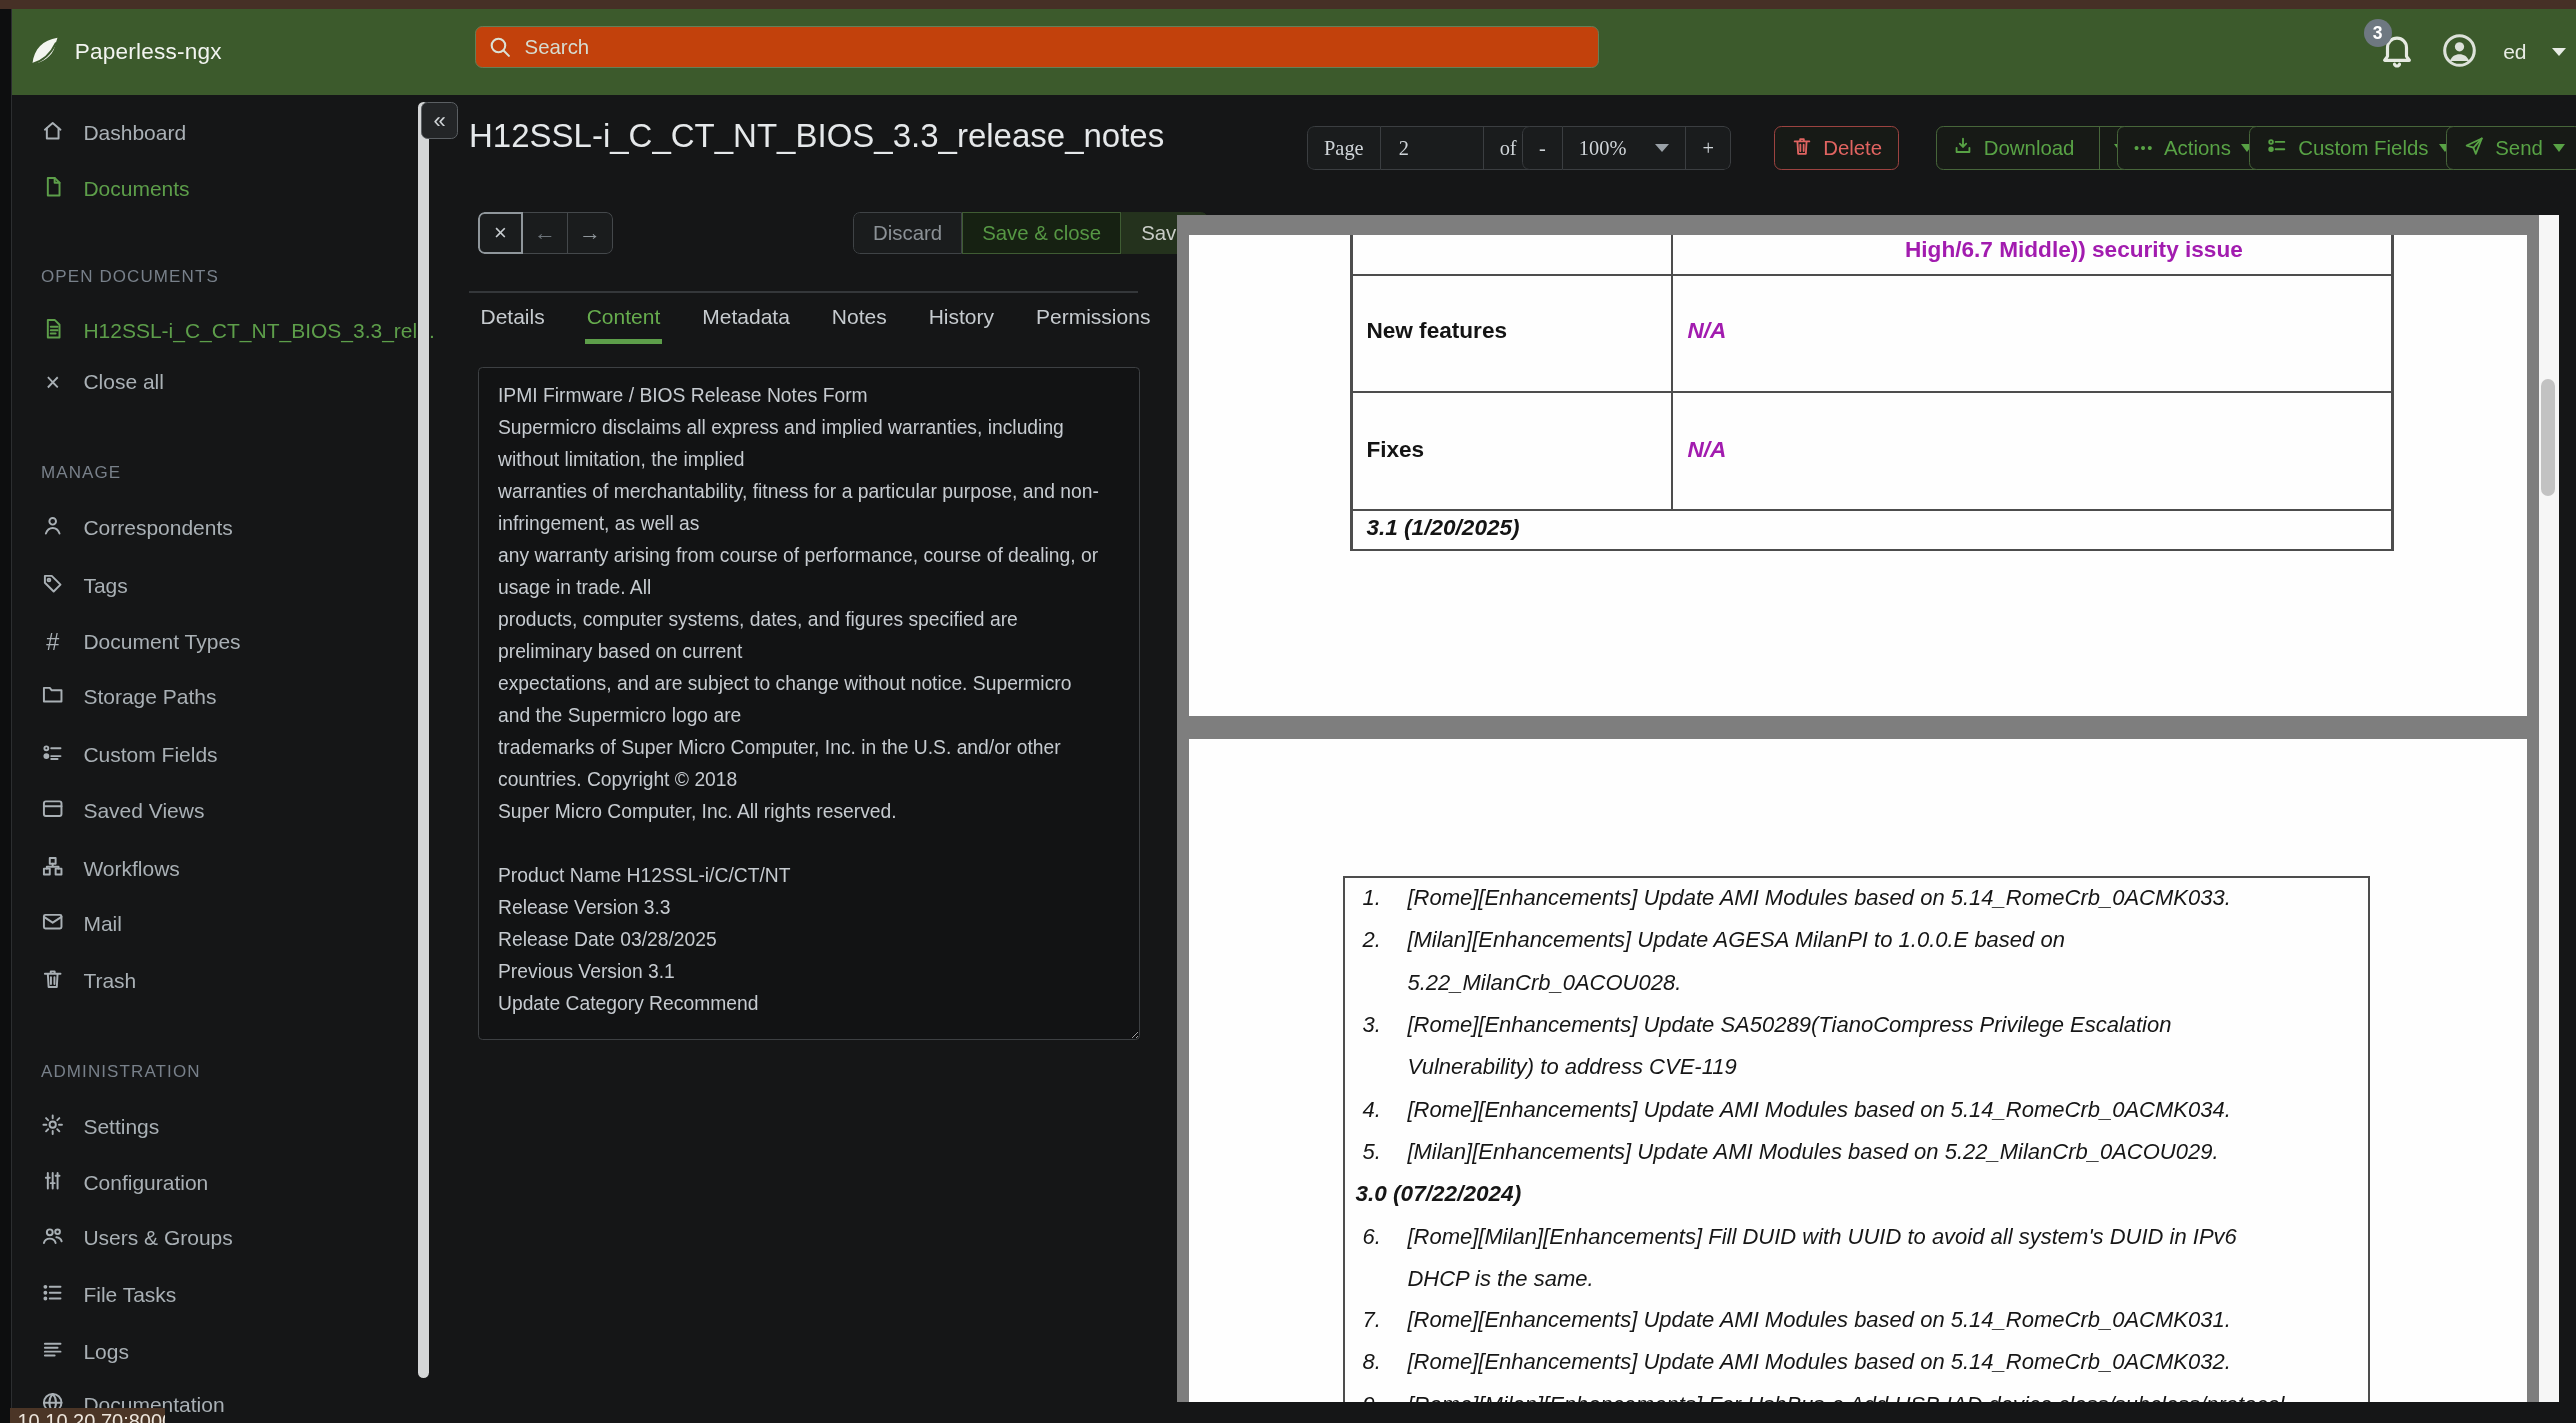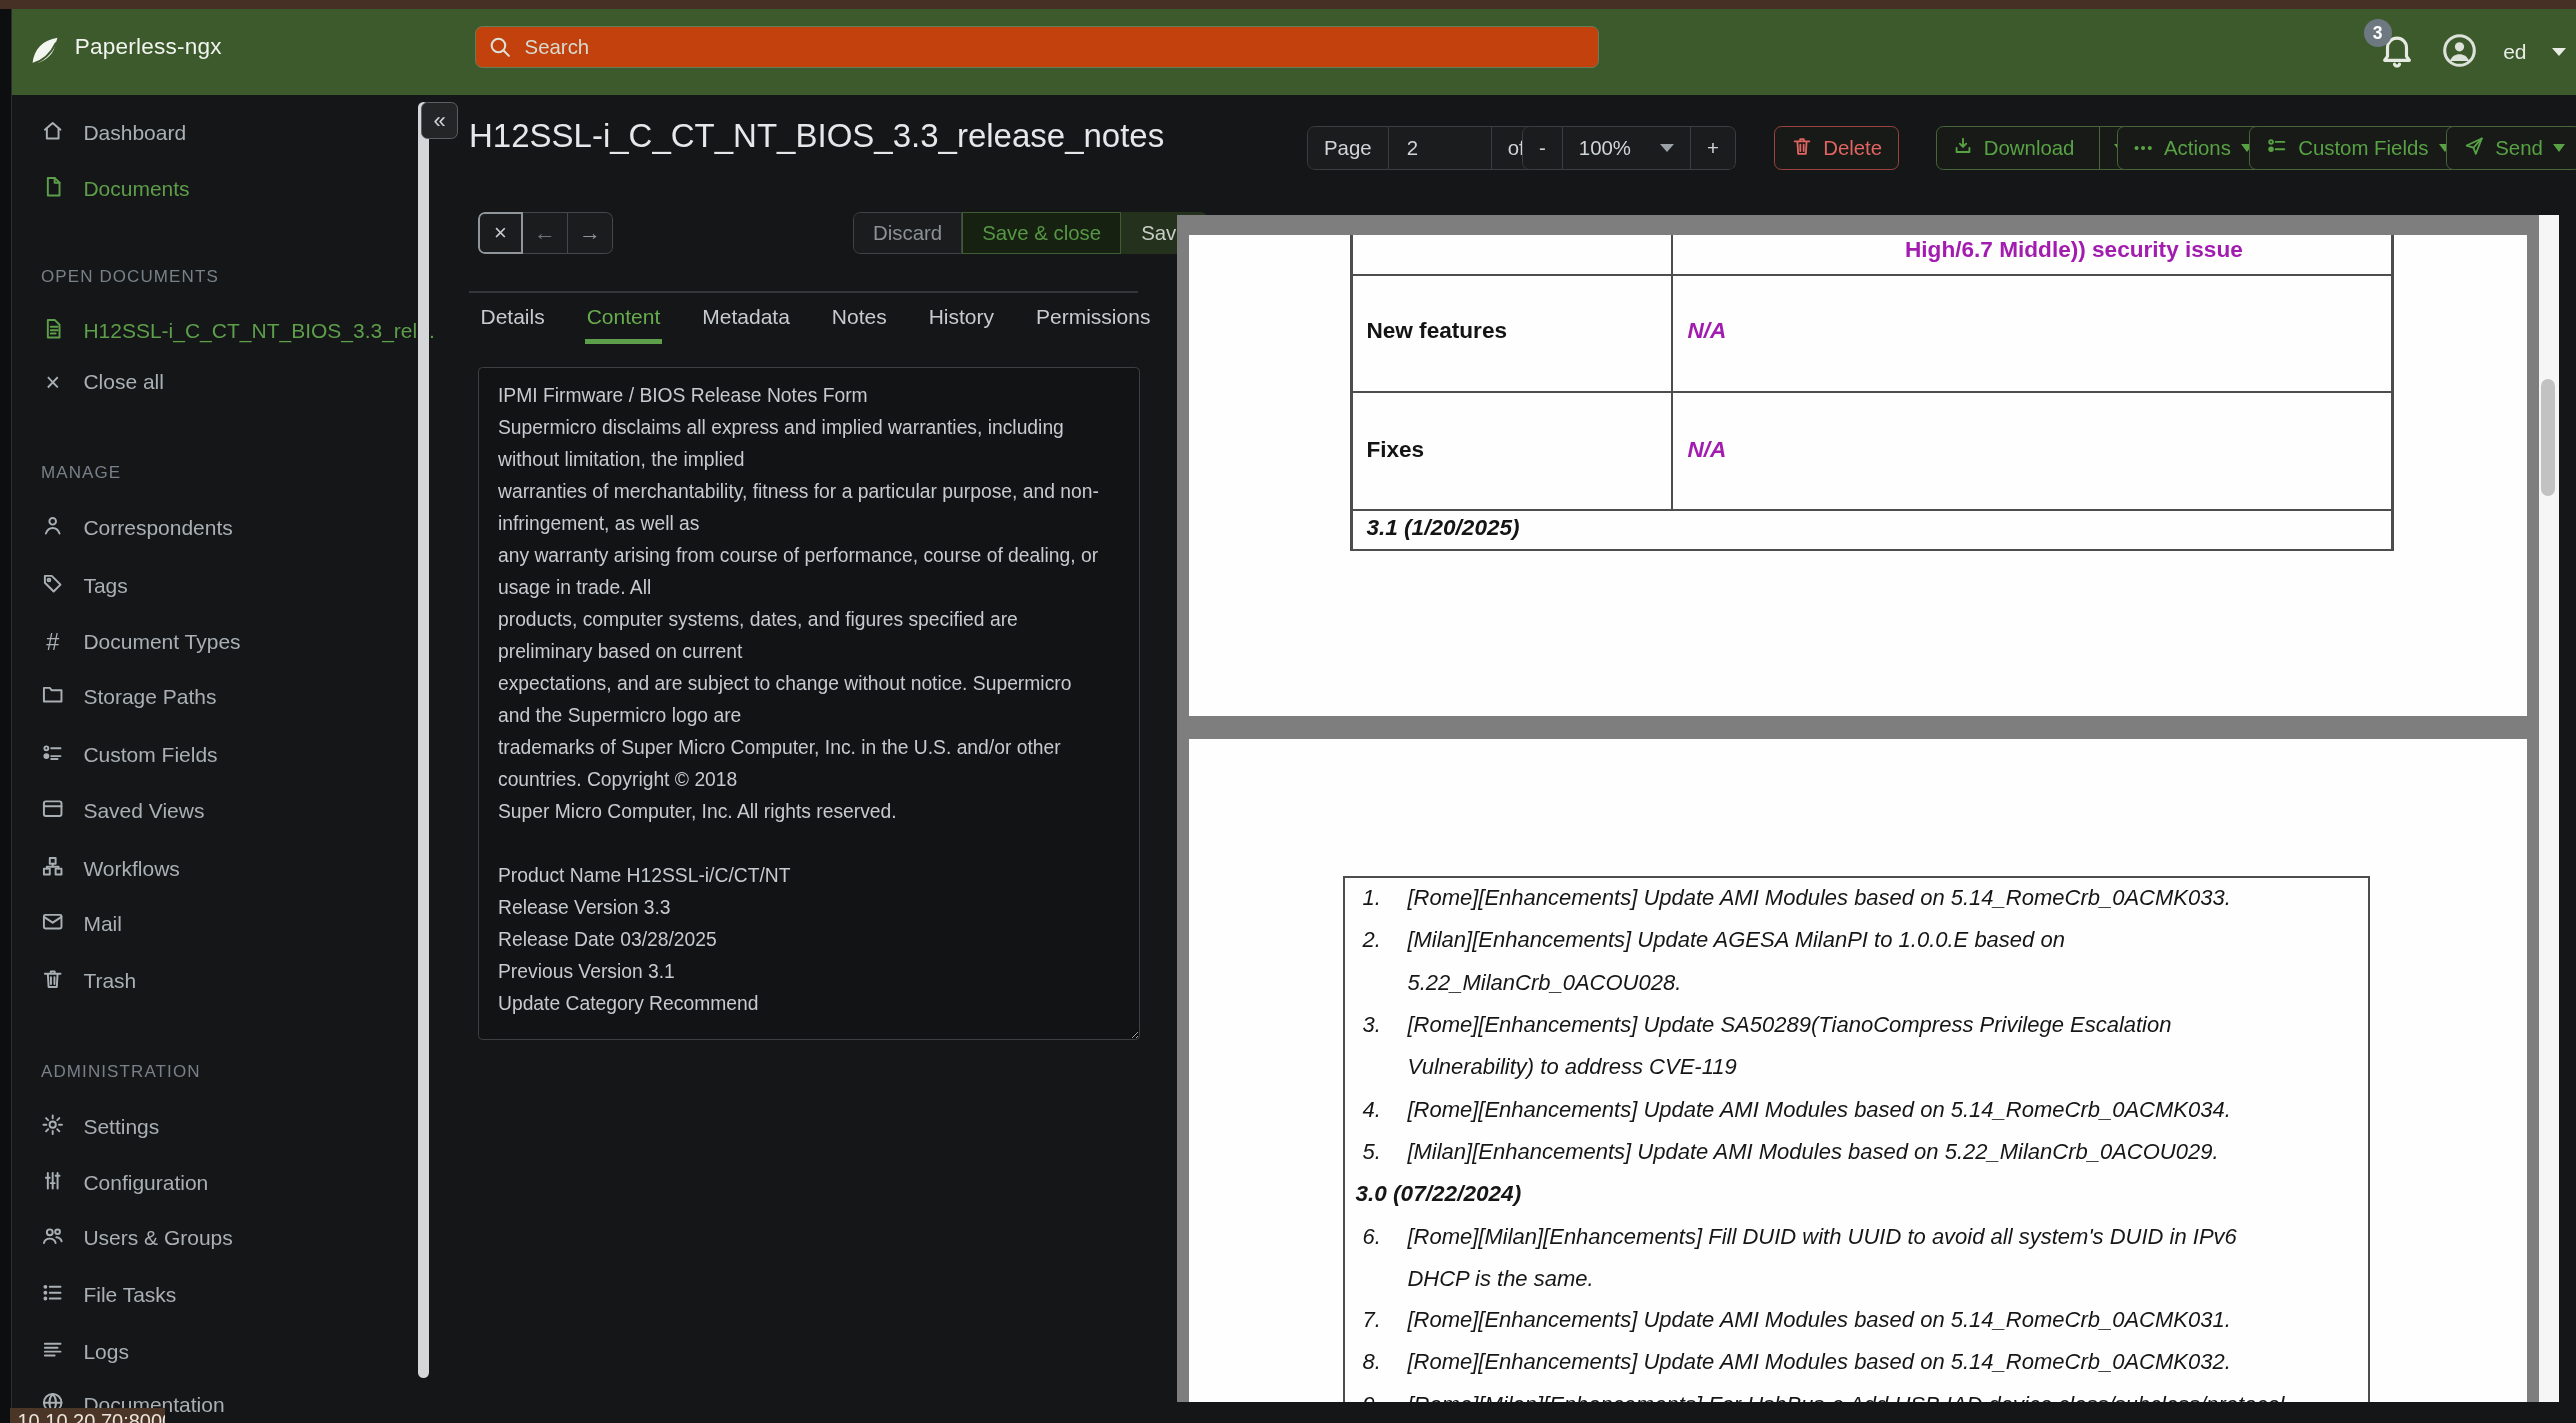--- a/index.html
+++ b/index.html
@@ -7,21 +7,21 @@
   #app{position:relative;width:2576px;height:1424px;background:#151617;overflow:hidden;
        font-family:"Liberation Sans","DejaVu Sans",sans-serif;color:#aab1b6;}
   .abs{position:absolute;}
 
   
   #top-strip{left:0;top:0;width:2576px;height:8.8px;background:#463026;}
   #left-edge{left:0;top:8.8px;width:11.7px;height:1415px;background:#0d0e0f;border-right:1.5px solid #2c2e30;}
 
   
   #navbar{left:11.7px;top:8.8px;width:2564px;height:86px;background:#3c5a2c;display:flex;align-items:center;}
-  #brand{display:flex;align-items:flex-start;gap:13px;margin-left:16px;}
+  #brand{display:flex;align-items:center;gap:13px;margin-left:16px;}
   #brand .name{font-size:22.6px;color:#f2f4f0;font-weight:500;letter-spacing:0.2px;}
   #searchbox{position:absolute;left:463px;top:17.5px;width:1124px;height:42px;background:#c2410c;
      border:1.5px solid #647f57;border-radius:7.3px;display:flex;align-items:center;padding:0 11.7px;gap:10.2px;}
   #searchbox input{background:transparent;border:none;outline:none;color:#e6eae2;font-size:20.4px;width:100%;
      font-family:inherit;}
   #searchbox input::placeholder{color:#d6dcd1;opacity:1;}
   #nav-right{position:absolute;right:10.2px;top:0;height:86px;display:flex;align-items:center;gap:25px;}
   #bell-wrap{position:relative;width:38px;height:42px;}
   #badge{position:absolute;left:-14.6px;top:-11.7px;width:28px;height:28px;border-radius:50%;background:#6e7881;
      color:#fff;font-size:17.5px;font-weight:bold;display:flex;align-items:center;justify-content:center;}
@@ -63,21 +63,21 @@
   #content-textarea{left:478px;top:367px;width:662px;height:673px;background:#121314;border:1.5px solid #3d4043;
      border-radius:4.4px;color:#c6cbd0;font-size:19.3px;line-height:32px;padding:11.7px 19px;font-family:inherit;
      resize:vertical;outline:none;white-space:pre;overflow:auto;}
   #content-textarea::-webkit-scrollbar{width:14.6px;}
   #content-textarea::-webkit-scrollbar-track{background:#121314;}
   #content-textarea::-webkit-scrollbar-thumb{background:#8b9095;border-radius:7.3px;border:3.7px solid #121314;}
 
   
   .tool-group{display:flex;border-radius:7.3px;overflow:hidden;height:44px;}
   .tool-group .cell{display:flex;align-items:center;justify-content:center;background:#1a1c1d;
-     border:1.5px solid #3b3e41;color:#cfd4d8;font-size:20.4px;padding:0 16px;}
+     border:1.5px solid #3b3e41;color:#cfd4d8;font-size:20.4px;padding:0 16px;font-family:Liberation Serif, serif;}
   .tool-group .cell + .cell{border-left:none;}
   #page-group{left:1307px;top:126px;}
   #page-group input{width:70px;background:transparent;border:none;outline:none;color:#cfd4d8;font-size:20.4px;
      font-family:inherit;}
   #zoom-group{left:1522px;top:126px;}
   .outline-btn{position:absolute;top:126px;height:44px;display:flex;align-items:center;gap:10.2px;
      border:1.5px solid #47663a;border-radius:7.3px;color:#58a245;font-size:20.4px;padding:0 16px;background:#171a16;}
   .outline-btn .caret{width:0;height:0;border-left:6.6px solid transparent;border-right:6.6px solid transparent;
      border-top:8px solid #58a245;}
   #btn-delete{left:1774px;border-color:#9c4340;color:#e06461;}

